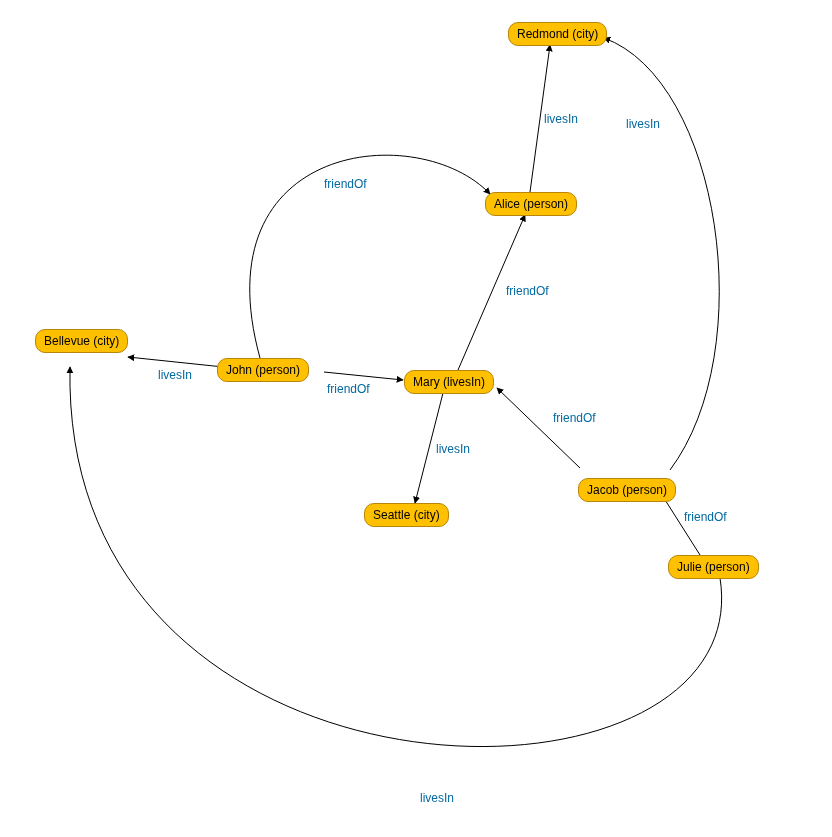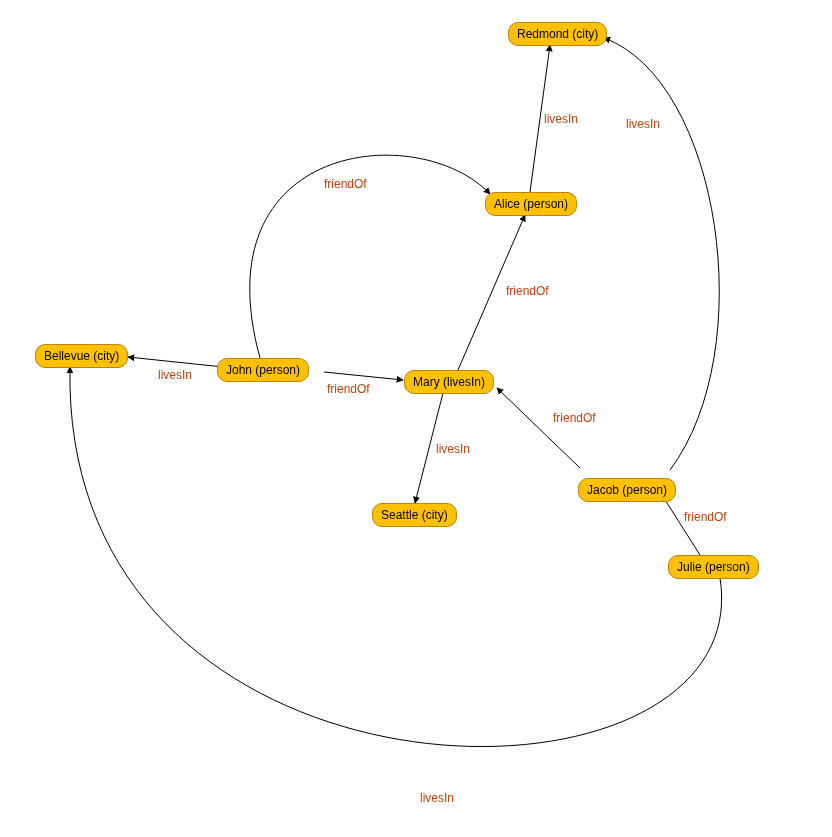--- a/index.html
+++ b/index.html
@@ -21,21 +21,21 @@
     border-radius: 10px;
     padding: 4px 8px;
     white-space: nowrap;
     font-size: 12px;
     box-sizing: border-box;
     z-index: 2;
   }
   .edge-label {
     position: absolute;
     font-size: 12px;
-    color: #c2410c;
+    color: #0369a1;
     background: transparent;
     white-space: nowrap;
     z-index: 3;
   }
   svg.edges {
     position: absolute;
     left: 0; top: 0;
     width: 832px;
     height: 837px;
     z-index: 1;
@@ -78,37 +78,37 @@
 </svg>
 
 <div class="node" style="left:508px; top:22px;">
   <span>Redmond (city)</span>
 </div>
 
 <div class="node" style="left:485px; top:192px;">
   <span>Alice (person)</span>
 </div>
 
-<div class="node" style="left:35px; top:344px;">
+<div class="node" style="left:35px; top:329px;">
   <span>Bellevue (city)</span>
 </div>
 
 <div class="node" style="left:217px; top:358px;">
   <span>John (person)</span>
 </div>
 
 <div class="node" style="left:404px; top:370px;">
   <span>Mary (livesIn)</span>
 </div>
 
 <div class="node" style="left:578px; top:478px;">
   <span>Jacob (person)</span>
 </div>
 
-<div class="node" style="left:372px; top:503px;">
+<div class="node" style="left:364px; top:503px;">
   <span>Seattle (city)</span>
 </div>
 
 <div class="node" style="left:668px; top:555px;text-align:center;">
   <span>Julie (person)</span>
 </div>
 
 <div class="edge-label" style="left:544px; top:112px;">
   <span>livesIn</span>
 </div>

